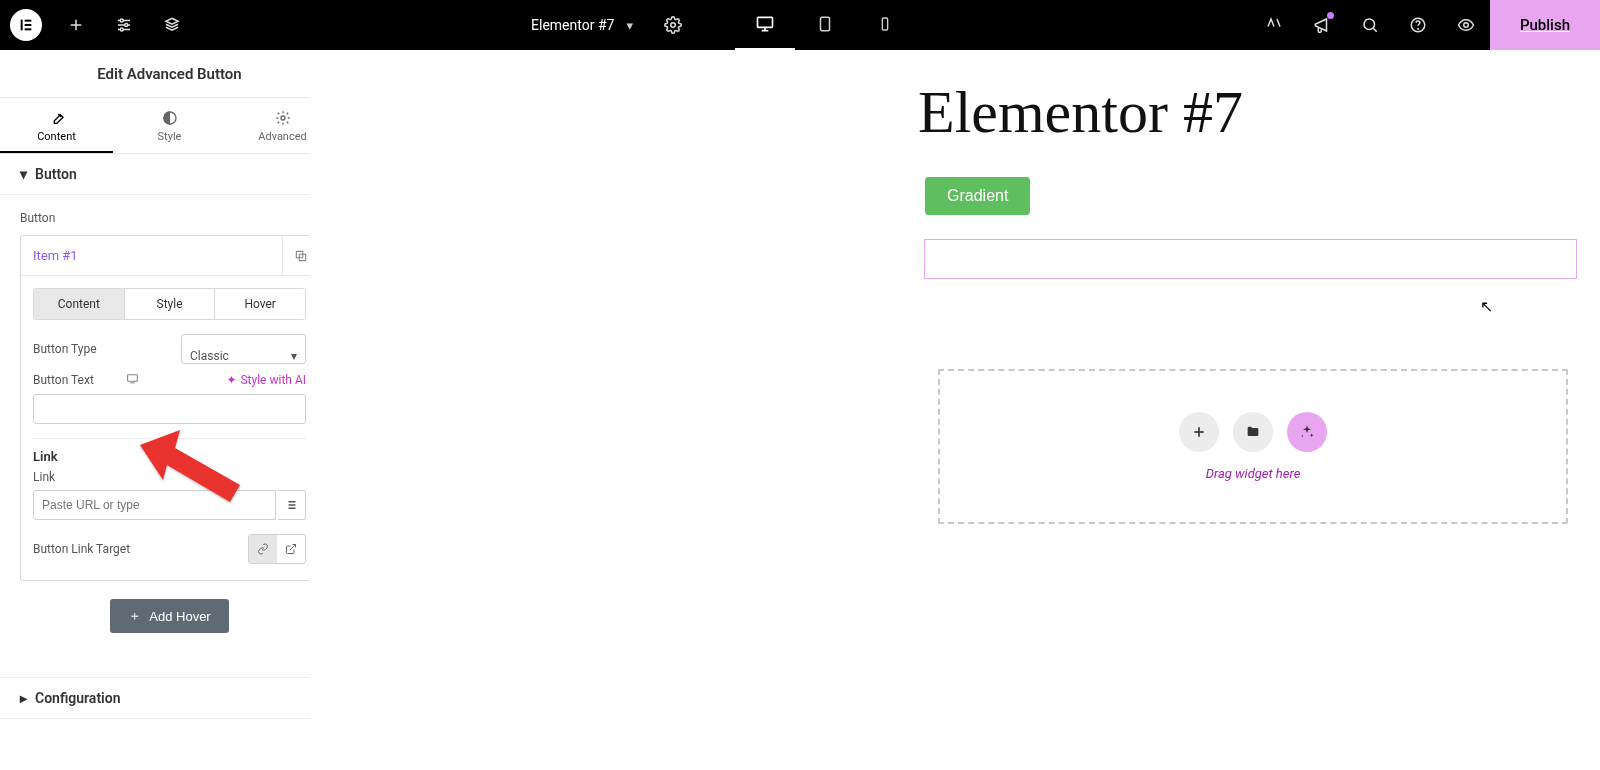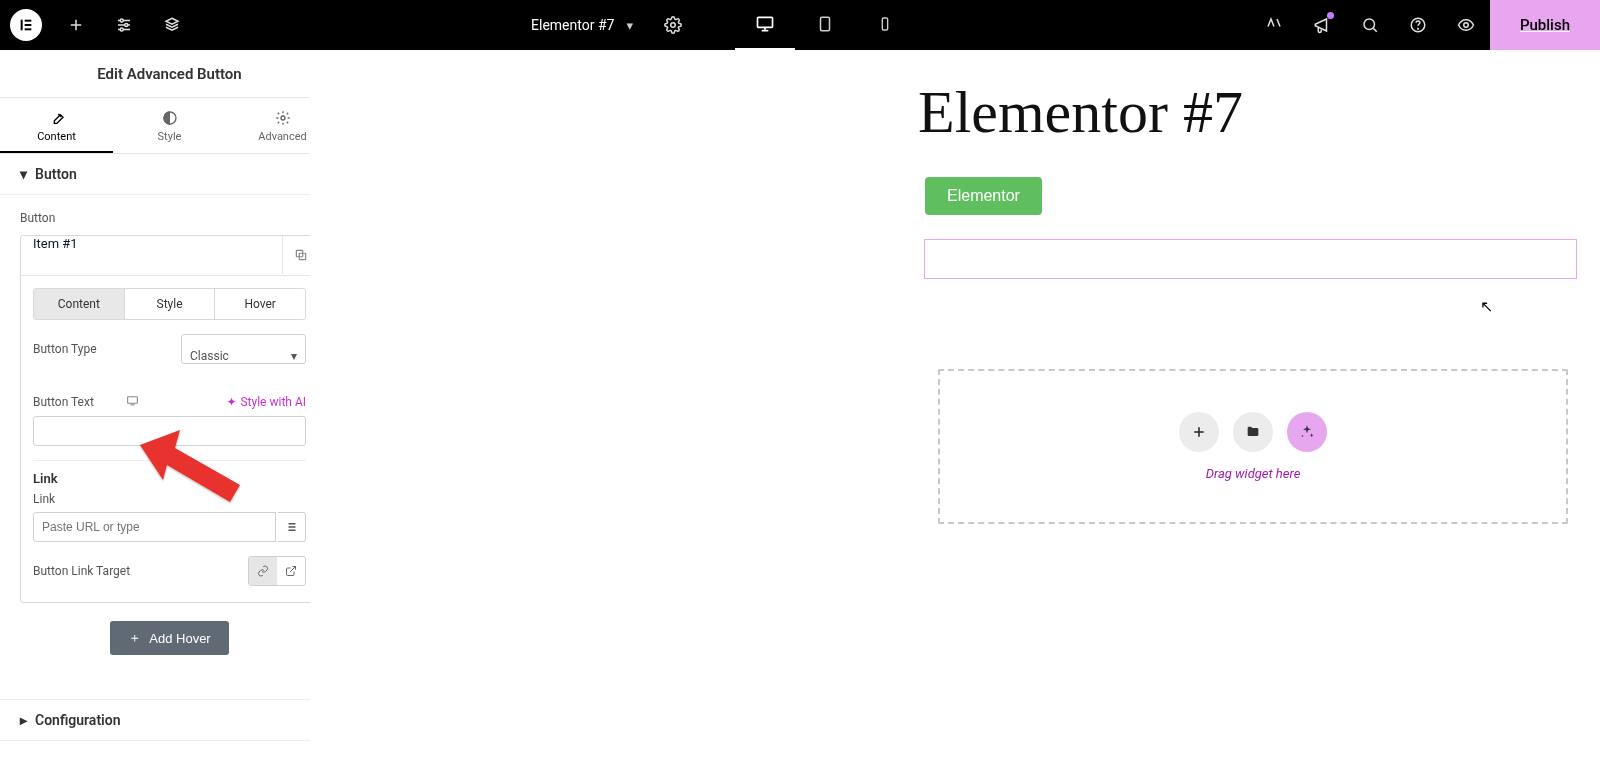--- a/index.html
+++ b/index.html
@@ -27,28 +27,28 @@
 .main-tabs { display: flex; border-bottom: 1px solid #e6e6e6; }
 .main-tab { flex: 1; text-align: center; padding: 12px 0 8px; font-size: 11px; color: #666; cursor: pointer; border-bottom: 2px solid transparent; }
 .main-tab.active { color:#000; border-bottom-color:#000; }
 .main-tab svg { display:block; margin: 0 auto 4px; width:16px; height:16px; }
 
 .sidebar-body { padding: 16px 20px; }
 .section-head { display:flex; align-items:center; gap:8px; font-weight:600; font-size:14px; cursor:pointer; padding: 12px 20px; border-bottom:1px solid #eee; }
 .section-head.collapsed { border-top:1px solid #eee; }
 .label-small { color:#555; font-size:12px; margin-bottom:10px; }
 .item-box { border:1px solid #d9d9d9; border-radius:3px; }
-.item-head { display:flex; height:40px; padding:0 12px; font-size:13px; color:#0f172a; border-bottom:1px solid #e6e6e6;}
+.item-head { display:flex; align-items:center; height:40px; padding:0 12px; font-size:13px; color:#8b5cf6; border-bottom:1px solid #e6e6e6;}
 .item-head .copy { margin-left:auto; width:36px; height:38px; display:flex; align-items:center; justify-content:center; border-left:1px solid #e6e6e6; cursor:pointer; color:#888; margin-right:-12px;}
 .item-inner { padding: 12px; }
 .subtabs { display:flex; border:1px solid #d9d9d9; border-radius:3px; overflow:hidden; margin-bottom:14px; }
 .subtab { flex:1; text-align:center; padding:8px 0; font-size:12px; border-right:1px solid #d9d9d9; cursor:pointer; background:#fff; }
 .subtab:last-child { border-right:none; }
 .subtab.active { background:#e8e8e8; }
-.form-row { display:flex; align-items:center; margin-bottom:30px; }
+.form-row { display:flex; align-items:center; margin-bottom:8px; }
 .form-row > label { font-size:12px; color:#555; flex:1; }
 .select { flex:0 0 125px; height:30px; border:1px solid #d0d0d0; border-radius:3px; padding:0 8px; display:flex; align-items:flex-end; justify-content:space-between; font-size:12px; color:#555; cursor:pointer; background:#fff;}
 .write-ai { color:#c932d1; font-size:12px; display:flex; align-items:center; gap:4px; cursor:pointer; }
 .text-input { width:100%; height:30px; border:1px solid #d0d0d0; border-radius:3px; padding:0 8px; font-size:13px; }
 .divider { border:none; border-top:1px solid #eee; margin:14px 0 10px; }
 .link-head { font-weight:600; font-size:13px; margin-bottom:6px; }
 .link-row { display:flex; gap:2px; margin-top:6px; }
 .link-row input { flex:1; height:30px; border:1px solid #d0d0d0; border-radius:3px 0 0 3px; padding:8px 8px; font-size:12px; }
 .link-row .opts { width:28px; height:30px; border:1px solid #d0d0d0; border-left:none; border-radius:0 3px 3px 0; display:flex; align-items:center; justify-content:center; cursor:pointer; color:#555;}
 .toggle-pair { display:flex; border:1px solid #d0d0d0; border-radius:3px; overflow:hidden; }
@@ -296,21 +296,21 @@
   <div class="section-head collapsed" style="margin-top:28px">
     <span>▸</span>
     <span>Configuration</span>
   </div>
 </div>
 
 <div class="collapse-handle">‹</div>
 
 <div class="canvas">
   <h1 class="page-h1">Elementor #7</h1>
-  <button class="gradient-btn">Elementor</button>
+  <button class="gradient-btn">Gradient</button>
   <div class="selected-widget"></div>
   <div class="drop-zone">
     <div class="drop-actions">
       <div class="circle-btn">
           <svg width="16" height="16" viewBox="0 0 24 24" fill="none" stroke="currentColor" stroke-width="2.5">
             <line x1="12" y1="5" x2="12" y2="19"></line>
             <line x1="5" y1="12" x2="19" y2="12"></line>
           </svg>
         </div>
       <div class="circle-btn">

